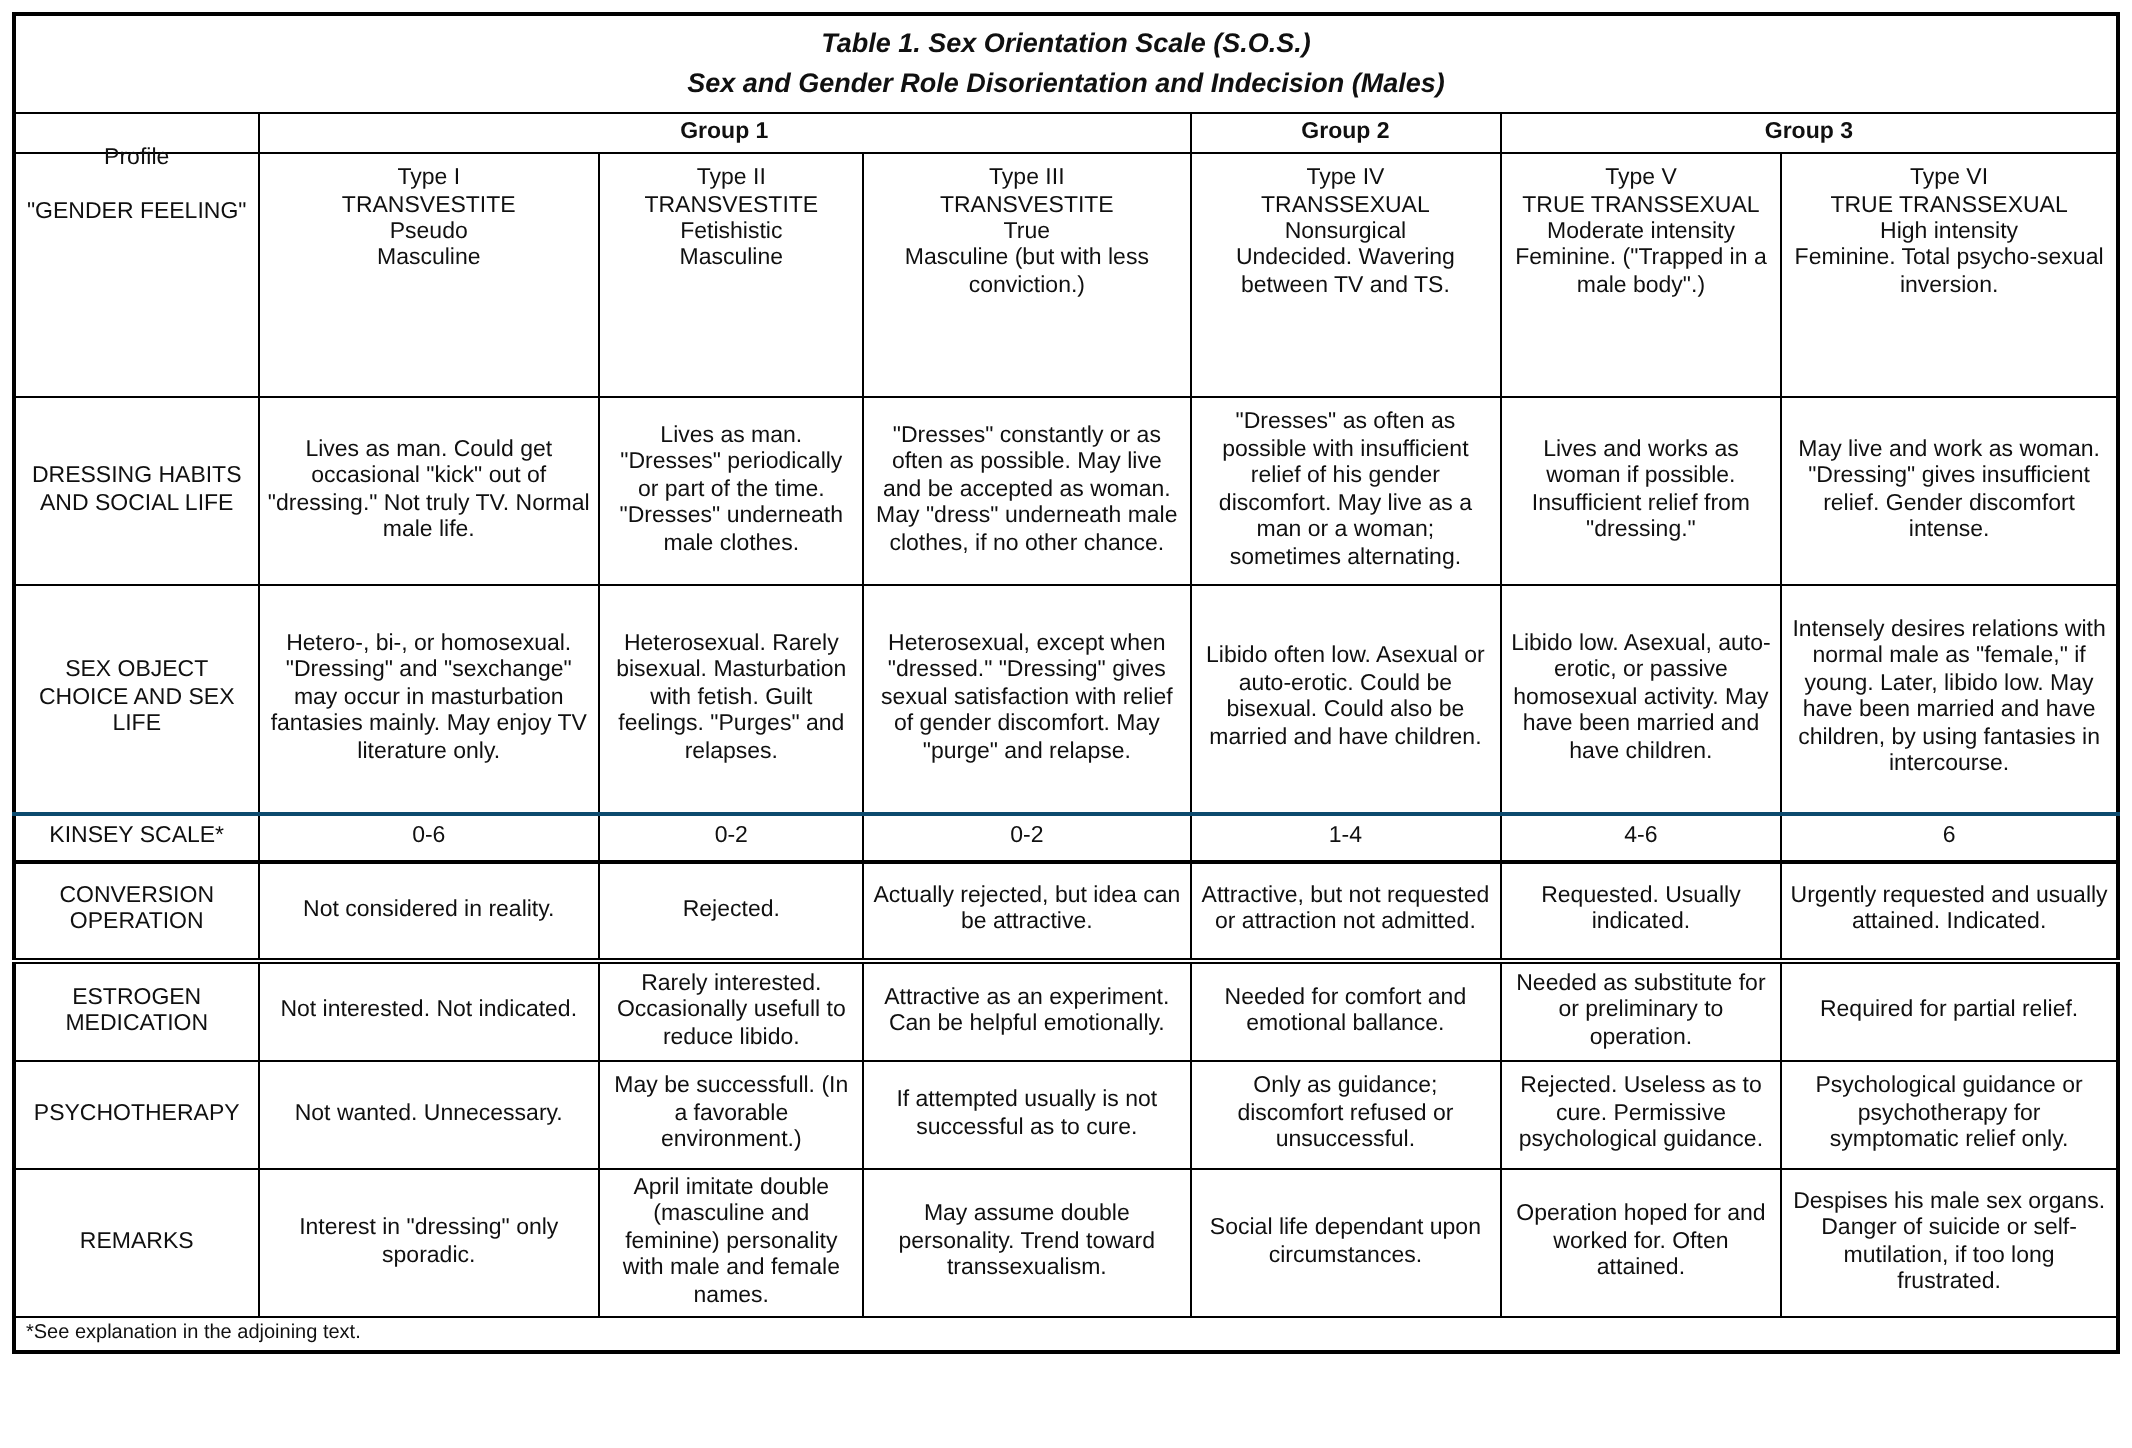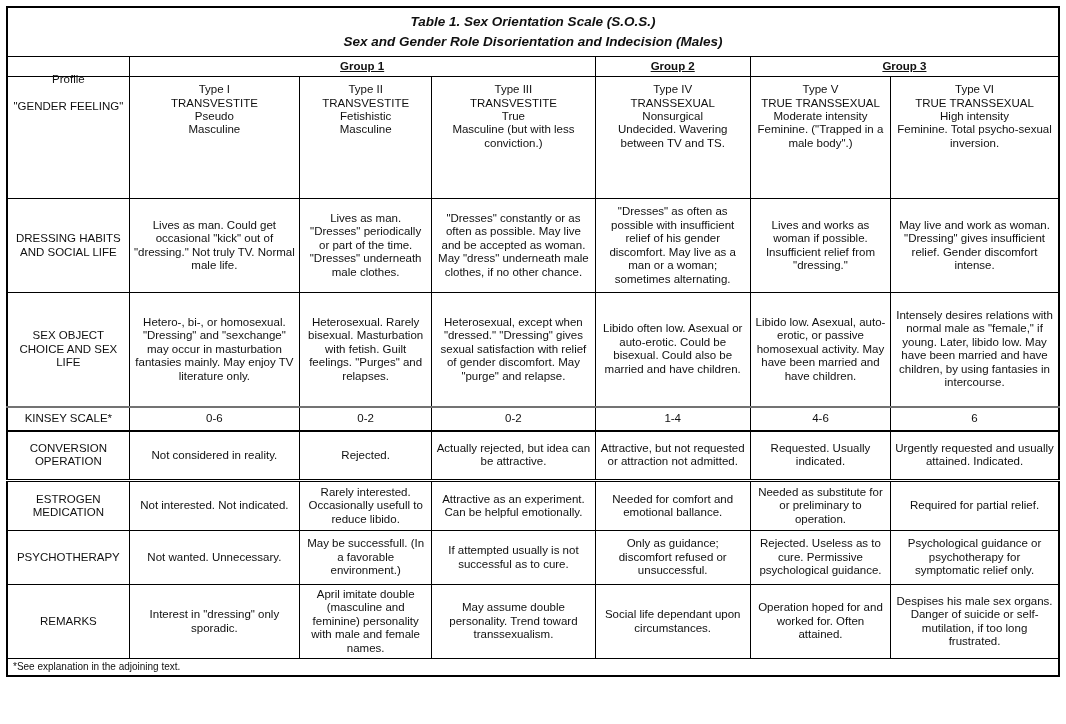--- a/index.html
+++ b/index.html
@@ -31,34 +31,34 @@
     padding:2px 4px;
     color:#101010;
     word-wrap:break-word;
   }
   tr.title-row td {
     border-bottom:1px solid #000;
     padding:4px 6px 5px;
     height:46px;
   }
   .title-line { font-size:13.5px; font-weight:bold; font-style:italic; line-height:1.45; }
-  tr.group-row td { height:20px; font-weight:bold; font-size:11.5px;text-decoration:underline; }
+  tr.group-row td { height:20px; font-weight:bold; font-size:11.5px; }
   tr.profile-row td { height:122px; vertical-align:top; }
   .profile-stack {
     display:flex; flex-direction:column; justify-content:flex-start;
     align-items:center; min-height:116px; padding-top:4px;
   }
   .p-feel { min-height:28px; display:flex; align-items:flex-start; justify-content:center; }
   .row-label-stack {
     display:flex; flex-direction:column; align-items:center; 
     height:116px; gap:13px; transform:translateY(-6px);
   }
   tr.r-dressing td { height:94px; }
   tr.r-sexobj td { height:114px; }
-  tr.r-kinsey td { height:24px; border-top:2px solid #737373; }
+  tr.r-kinsey td { height:24px; border-top:2px solid #0c4a6e; }
   tr.r-conversion td { height:50px; border-top:2px solid #000; }
   tr.r-estrogen td { height:50px; border-top:3px double #000; }
   tr.r-psycho td { height:54px; }
   tr.r-remarks td { height:74px; }
   tr.fn-row td {
     text-align:left; height:17px; padding:1px 5px; font-size:10px;
   }
 </style>
 </head>
 <body>

